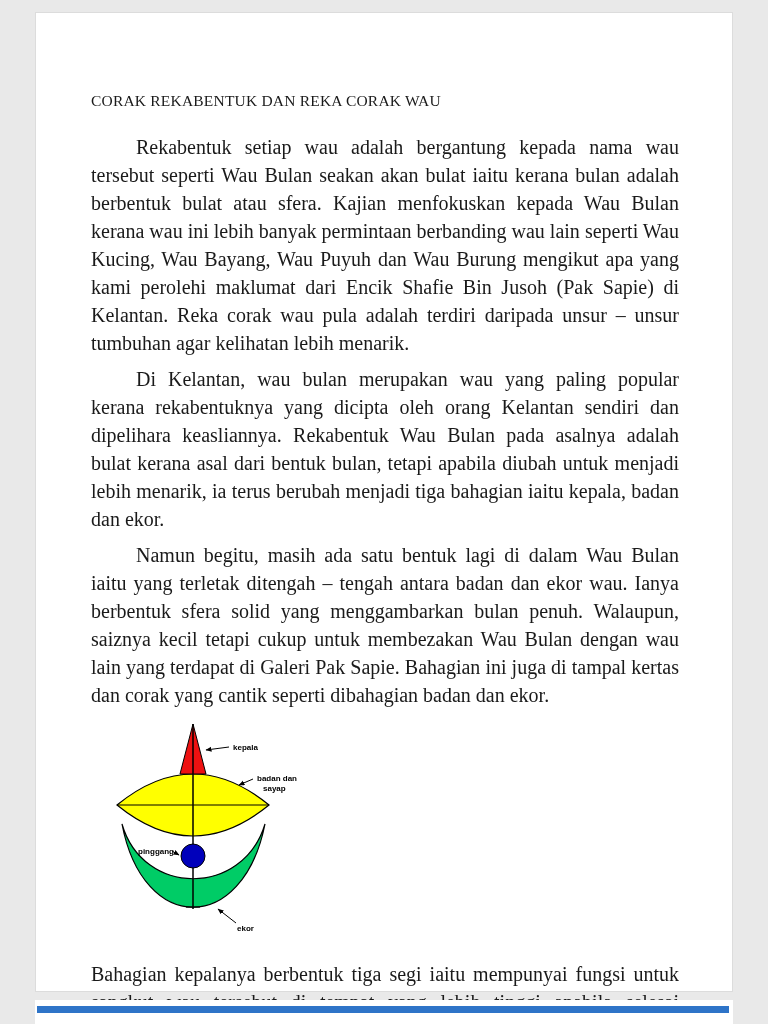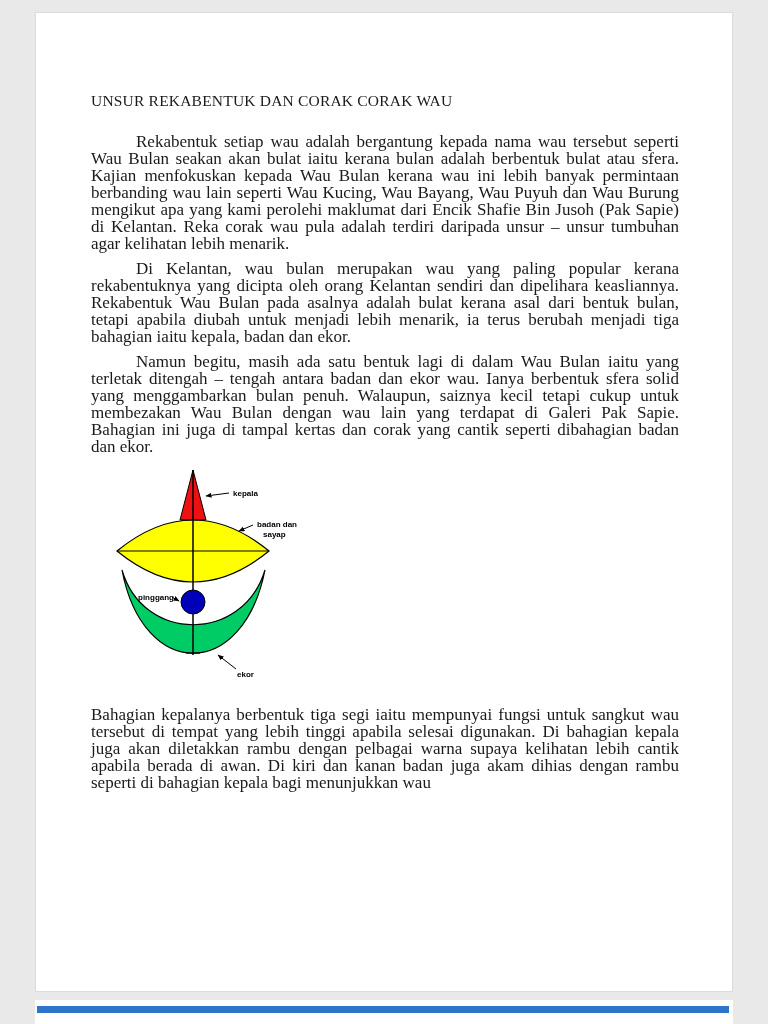--- a/index.html
+++ b/index.html
@@ -25,22 +25,22 @@
     border: 1px solid #dcdcdc;
   }
   .page h1 {
     font-size: 15.5px;
     font-weight: normal;
     margin: 0 0 18px 0;
     line-height: 28px;
     letter-spacing: 0.2px;
   }
   .page p {
-    font-size: 17px;
-    line-height: 17px;
+    font-size: 20px;
+    line-height: 28px;
     text-align: justify;
     margin: 0 0 8px 0;
   }
   .page p.indent { text-indent: 45px; }
   .diagram {
     margin: 8px 0 8px 14px;
     width: 240px;
     height: 235px;
     font-weight: bold;
   }
@@ -67,21 +67,21 @@
     background: #2e74c8;
   }
 </style>
 </head>
 <body>
 
 <div class="canvas">
 
   <div class="page">
 
-    <h1>UNSUR REKABENTUK DAN CORAK CORAK WAU</h1>
+    <h1>CORAK REKABENTUK DAN REKA CORAK WAU</h1>
 
     <p class="indent">Rekabentuk setiap wau adalah bergantung kepada nama wau tersebut seperti Wau Bulan seakan akan bulat iaitu kerana bulan adalah berbentuk bulat atau sfera. Kajian menfokuskan kepada Wau Bulan kerana wau ini lebih banyak permintaan berbanding wau lain seperti Wau Kucing, Wau Bayang, Wau Puyuh dan Wau Burung mengikut apa yang kami perolehi maklumat dari Encik Shafie Bin Jusoh (Pak Sapie) di Kelantan. Reka corak wau pula adalah terdiri daripada unsur – unsur tumbuhan agar kelihatan lebih menarik.</p>
     <p class="indent">Di Kelantan, wau bulan merupakan wau yang paling popular kerana rekabentuknya yang dicipta oleh orang Kelantan sendiri dan dipelihara keasliannya. Rekabentuk Wau Bulan pada asalnya adalah bulat kerana asal dari bentuk bulan, tetapi apabila diubah untuk menjadi lebih menarik, ia terus berubah menjadi tiga bahagian iaitu kepala, badan dan ekor.</p>
     <p class="indent">Namun begitu, masih ada satu bentuk lagi di dalam Wau Bulan iaitu yang terletak ditengah – tengah antara badan dan ekor wau. Ianya berbentuk sfera solid yang menggambarkan bulan penuh. Walaupun, saiznya kecil tetapi cukup untuk membezakan Wau Bulan dengan wau lain yang terdapat di Galeri Pak Sapie. Bahagian ini juga di tampal kertas dan corak yang cantik seperti dibahagian badan dan ekor.</p>
 
     <div class="diagram">
       <svg viewBox="0 0 240 235" width="240" height="235">
         <defs>
           <marker id="arrowhead" markerWidth="8" markerHeight="8" refX="5.5" refY="2.5" orient="auto" markerUnits="userSpaceOnUse">
             <path d="M0,0 L6,2.5 L0,5 Z" fill="#000000"></path>

